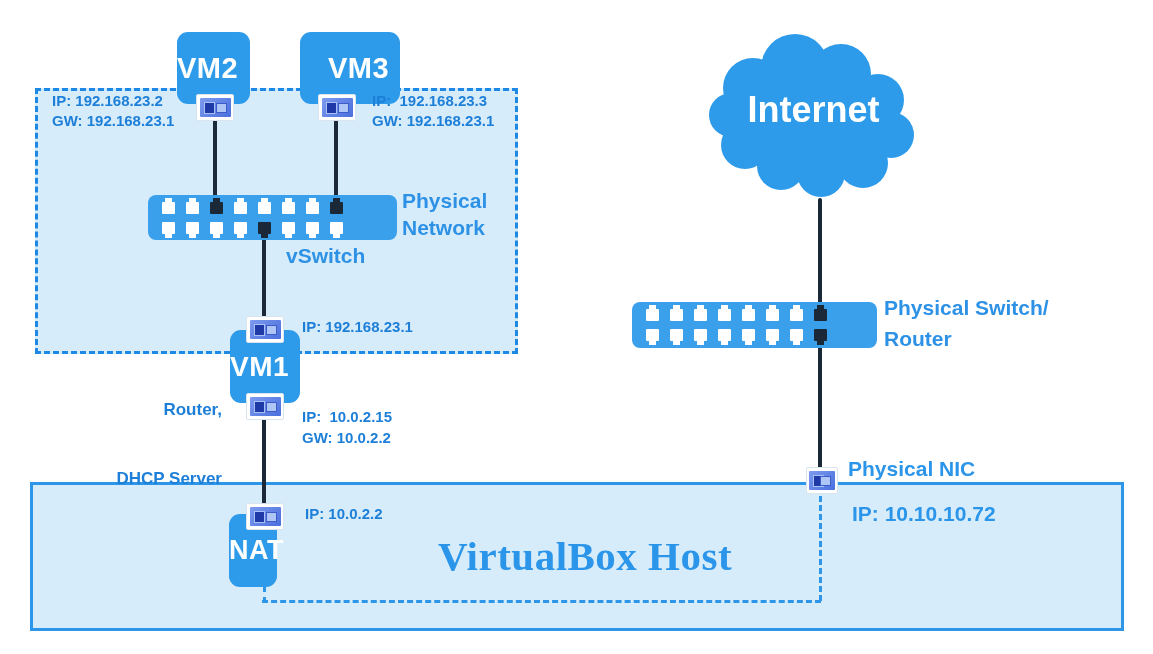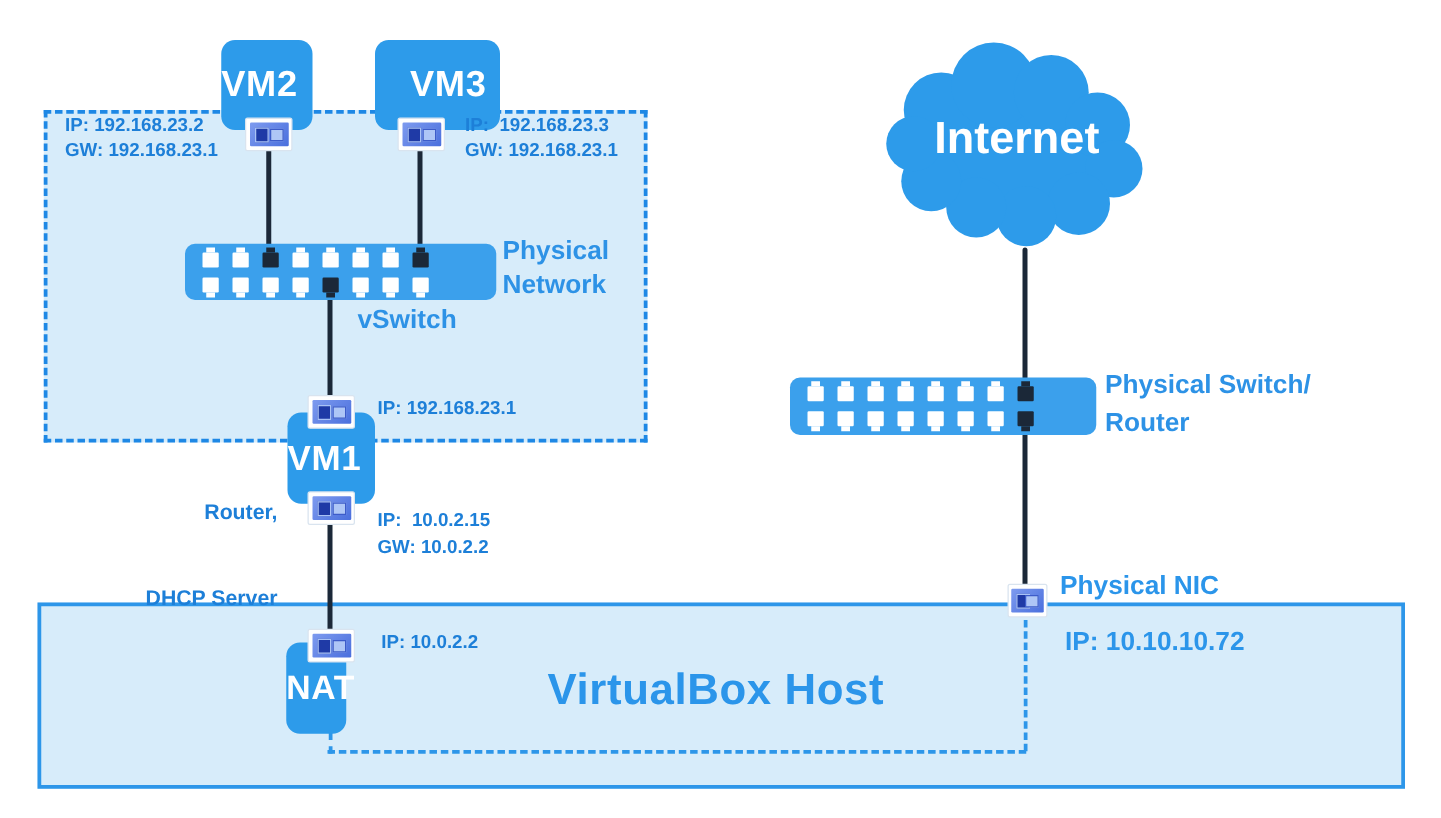--- a/index.html
+++ b/index.html
@@ -57,21 +57,21 @@
     position:absolute;left:3px;top:0;width:100%;height:100%;
     display:flex;align-items:center;justify-content:center;padding-bottom:16px;box-sizing:border-box;
     color:#fff;font-weight:bold;font-size:36px;
   }
   
   .lbl{position:absolute;z-index:5;font-weight:bold;white-space:pre;}
   .lbl-sm{font-size:15px;color:var(--label-blue-small);}
   .lbl-md{font-size:17px;color:var(--label-blue-small);}
   .lbl-lg{font-size:21px;color:var(--label-blue-large);}
   .lbl-sw{font-size:21px;color:var(--switch-label-blue);}
-  .lbl-host{font-size:35px;color:var(--label-blue-large);letter-spacing:0.5px;}
+  .lbl-host{font-size:41px;color:var(--label-blue-large);letter-spacing:0.5px;font-family:Liberation Serif, serif;}
   .vm1-role{left:96px;top:352px;width:126px;text-align:right;line-height:23px;}
 </style>
 </head>
 <body>
 
 <div class="canvas">
 
   <div class="zone internal-zone"></div>
   <div class="zone host-zone"></div>
 

